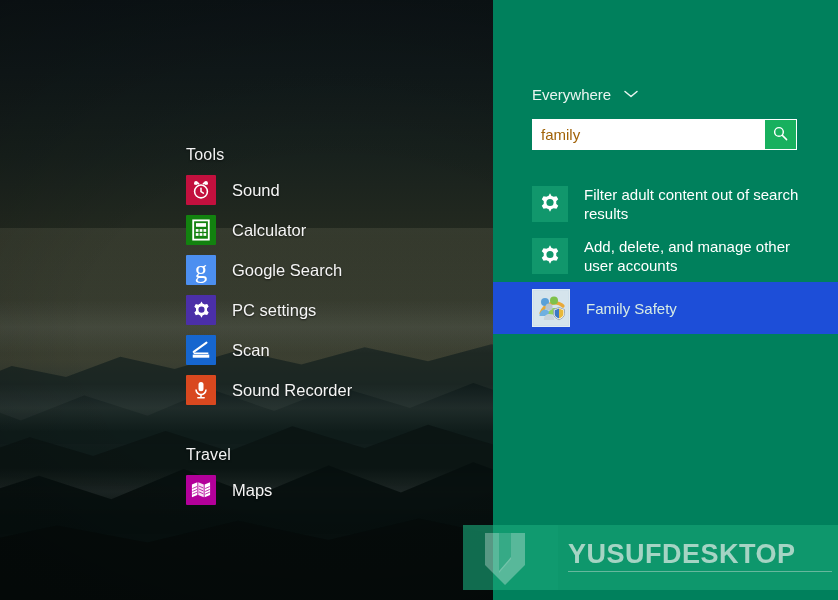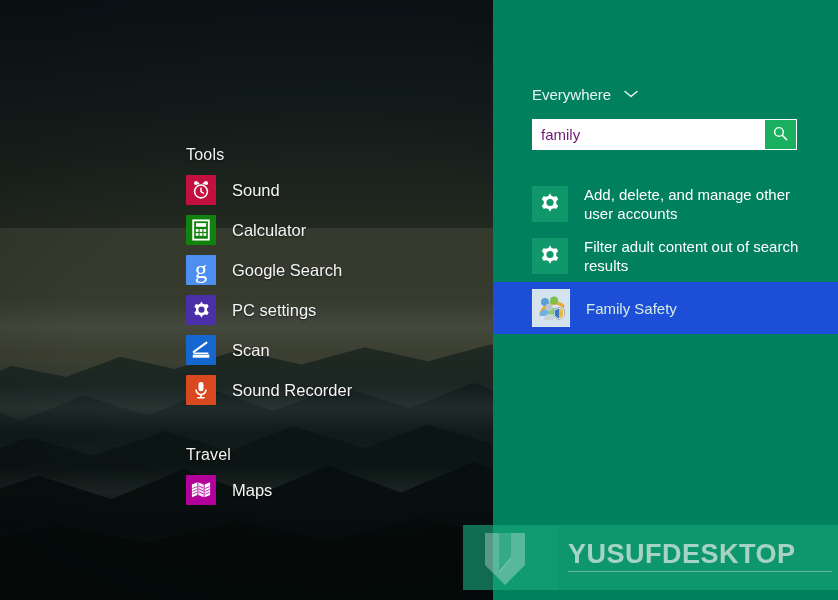--- a/index.html
+++ b/index.html
@@ -160,21 +160,21 @@
     display: flex;
     align-items: stretch;
   }
   .search-input {
     flex: 1 1 auto;
     border: 0;
     outline: 0;
     background: transparent;
     font-family: "Liberation Sans", sans-serif;
     font-size: 15px;
-    color: #701a75;
+    color: #a16207;
     padding: 0 6px 0 9px;
     height: 100%;
     caret-color: #111;
   }
   .search-btn {
     flex: 0 0 31px;
     width: 31px;
     background: #18b05e;
     border: 0;
     padding: 0;
@@ -401,31 +401,31 @@
 
     <div class="results">
 
       <div class="result-row">
         <div class="result-icon gear">
           <svg width="26" height="26" viewBox="0 0 24 24" aria-hidden="true">
             <path fill="#fff" d="M12 2l1.4 2.5c.7.2 1.3.4 1.9.8l2.7-.5 1.6 2.7-1.9 2c.1.3.1.7.1 1.1s0 .8-.1 1.1l1.9 2-1.6 2.7-2.7-.5c-.6.4-1.2.6-1.9.8L12 19.2l-1.4-2.5c-.7-.2-1.3-.4-1.9-.8l-2.7.5-1.6-2.7 1.9-2c-.1-.3-.1-.7-.1-1.1s0-.8.1-1.1l-1.9-2 1.6-2.7 2.7.5c.6-.4 1.2-.6 1.9-.8z"></path>
             <circle cx="12" cy="10.6" r="3.3" fill="#11976C"></circle>
           </svg>
         </div>
-        <div class="result-text">Add, delete, and manage other user accounts</div>
+        <div class="result-text">Filter adult content out of search results</div>
       </div>
 
       <div class="result-row">
         <div class="result-icon gear">
           <svg width="26" height="26" viewBox="0 0 24 24" aria-hidden="true">
             <path fill="#fff" d="M12 2l1.4 2.5c.7.2 1.3.4 1.9.8l2.7-.5 1.6 2.7-1.9 2c.1.3.1.7.1 1.1s0 .8-.1 1.1l1.9 2-1.6 2.7-2.7-.5c-.6.4-1.2.6-1.9.8L12 19.2l-1.4-2.5c-.7-.2-1.3-.4-1.9-.8l-2.7.5-1.6-2.7 1.9-2c-.1-.3-.1-.7-.1-1.1s0-.8.1-1.1l-1.9-2 1.6-2.7 2.7.5c.6-.4 1.2-.6 1.9-.8z"></path>
             <circle cx="12" cy="10.6" r="3.3" fill="#11976C"></circle>
           </svg>
         </div>
-        <div class="result-text">Filter adult content out of search results</div>
+        <div class="result-text">Add, delete, and manage other user accounts</div>
       </div>
 
       <div class="result-row selected">
         <div class="result-icon" style="background:#cfe0ea;border:1px solid rgba(255,255,255,0.35);">
           <svg width="34" height="34" viewBox="0 0 34 34" aria-hidden="true">
             <rect width="34" height="34" fill="#d5e4ec"></rect>
             <path d="M7 22c4-10 16-13 22-7" fill="none" stroke="#e8a93a" stroke-width="3.2" stroke-linecap="round"></path>
             <circle cx="11" cy="11" r="4" fill="#5aa0d8"></circle>
             <path d="M5.5 25c0-4 2.6-6.5 5.5-6.5S16.5 21 16.5 25z" fill="#6fb0e0"></path>
             <circle cx="20" cy="9.5" r="4" fill="#7ec14a"></circle>

